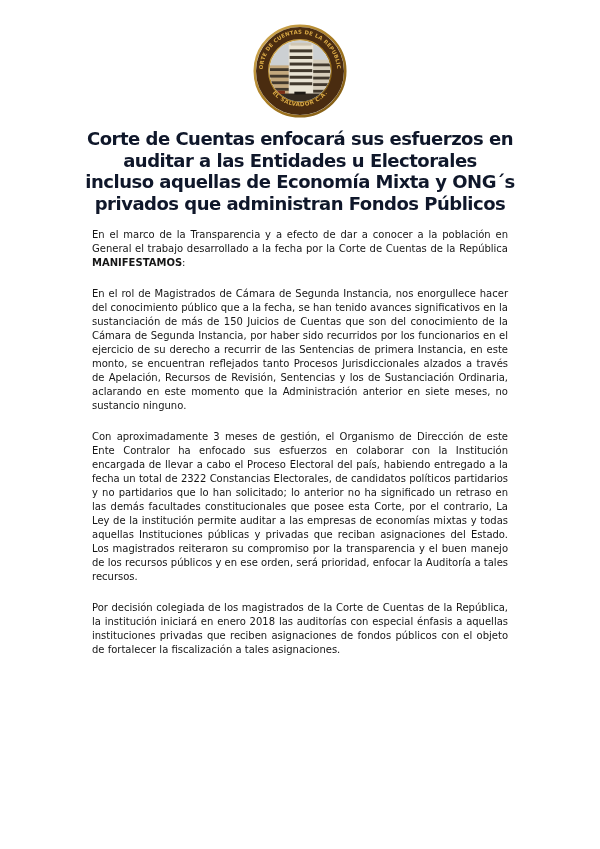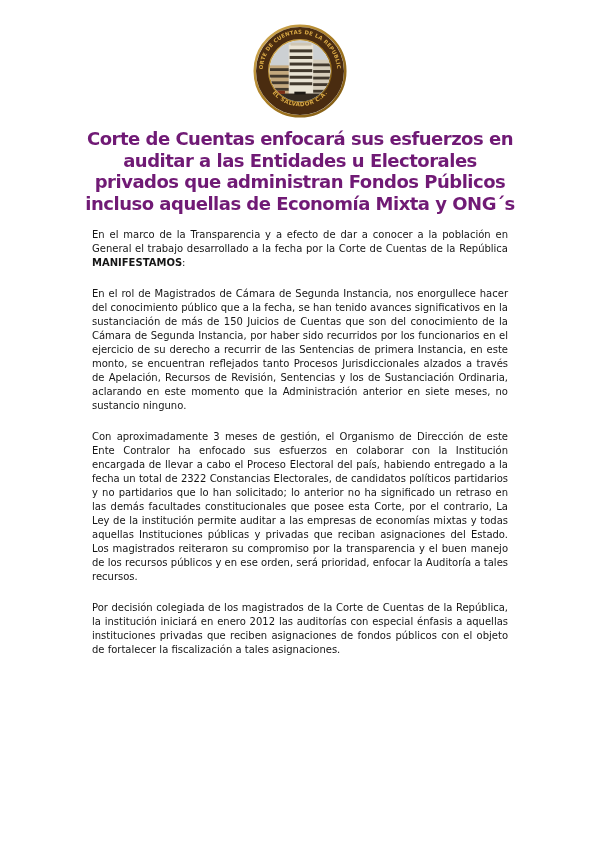--- a/index.html
+++ b/index.html
@@ -17,21 +17,21 @@
     width:94px;height:94px;
     margin:24px auto 0 auto;
   }
   .headline{
     margin-top:10px;
     text-align:center;
     font-weight:bold;
     font-size:18px;
     line-height:21.5px;
     letter-spacing:-0.5px;
-    color:#701a75;
+    color:#0f172a;
   }
   .content{
     width:416px;
     margin:14px auto 0 auto;
   }
   .content p{
     margin:0 0 17px 0;
     font-size:10px;
     line-height:14px;
     text-align:justify;
@@ -106,25 +106,25 @@
       <textPath href="#arcTop" startOffset="50%">CORTE DE CUENTAS DE LA REPUBLICA</textPath>
     </text>
     <text class="seal-text seal-text-bottom" text-anchor="middle">
       <textPath href="#arcBottom" startOffset="50%">EL SALVADOR C.A.</textPath>
     </text>
   </svg>
 
   <div class="headline">
     <div>Corte de Cuentas enfocará sus esfuerzos en</div>
     <div>auditar a las Entidades u Electorales</div>
+    <div>incluso aquellas de Economía Mixta y ONG´s</div>
     <div>privados que administran Fondos Públicos</div>
-    <div>incluso aquellas de Economía Mixta y ONG´s</div>
   </div>
 
   <div class="content">
     <p><span>En el marco de la Transparencia y a efecto de dar a conocer a la población en General el trabajo desarrollado a la fecha por la Corte de Cuentas de la República </span><span class="bold">MANIFESTAMOS</span><span>:</span></p>
     <p>En el rol de Magistrados de Cámara de Segunda Instancia, nos enorgullece hacer del conocimiento público que a la fecha, se han tenido avances significativos en la sustanciación de más de 150 Juicios de Cuentas que son del conocimiento de la Cámara de Segunda Instancia, por haber sido recurridos por los funcionarios en el ejercicio de su derecho a recurrir de las Sentencias de primera Instancia, en este monto, se encuentran reflejados tanto Procesos Jurisdiccionales alzados a través de Apelación, Recursos de Revisión, Sentencias y los de Sustanciación Ordinaria, aclarando en este momento que la Administración anterior en siete meses, no sustancio ninguno.</p>
     <p>Con aproximadamente 3 meses de gestión, el Organismo de Dirección de este Ente Contralor ha enfocado sus esfuerzos en colaborar con la Institución encargada de llevar a cabo el Proceso Electoral del país, habiendo entregado a la fecha un total de 2322 Constancias Electorales, de candidatos políticos partidarios y no partidarios que lo han solicitado; lo anterior no ha significado un retraso en las demás facultades constitucionales que posee esta Corte, por el contrario, La Ley de la institución permite auditar a las empresas de economías mixtas y todas aquellas Instituciones públicas y privadas que reciban asignaciones del Estado. Los magistrados reiteraron su compromiso por la transparencia y el buen manejo de los recursos públicos y en ese orden, será prioridad, enfocar la Auditoría a tales recursos.</p>
-    <p>Por decisión colegiada de los magistrados de la Corte de Cuentas de la República, la institución iniciará en enero 2012 las auditorías con especial énfasis a aquellas instituciones privadas que reciben asignaciones de fondos públicos con el objeto de fortalecer la fiscalización a tales asignaciones.</p>
+    <p>Por decisión colegiada de los magistrados de la Corte de Cuentas de la República, la institución iniciará en enero 2018 las auditorías con especial énfasis a aquellas instituciones privadas que reciben asignaciones de fondos públicos con el objeto de fortalecer la fiscalización a tales asignaciones.</p>
 
   </div>
 
 </div>
 
 </body></html>

